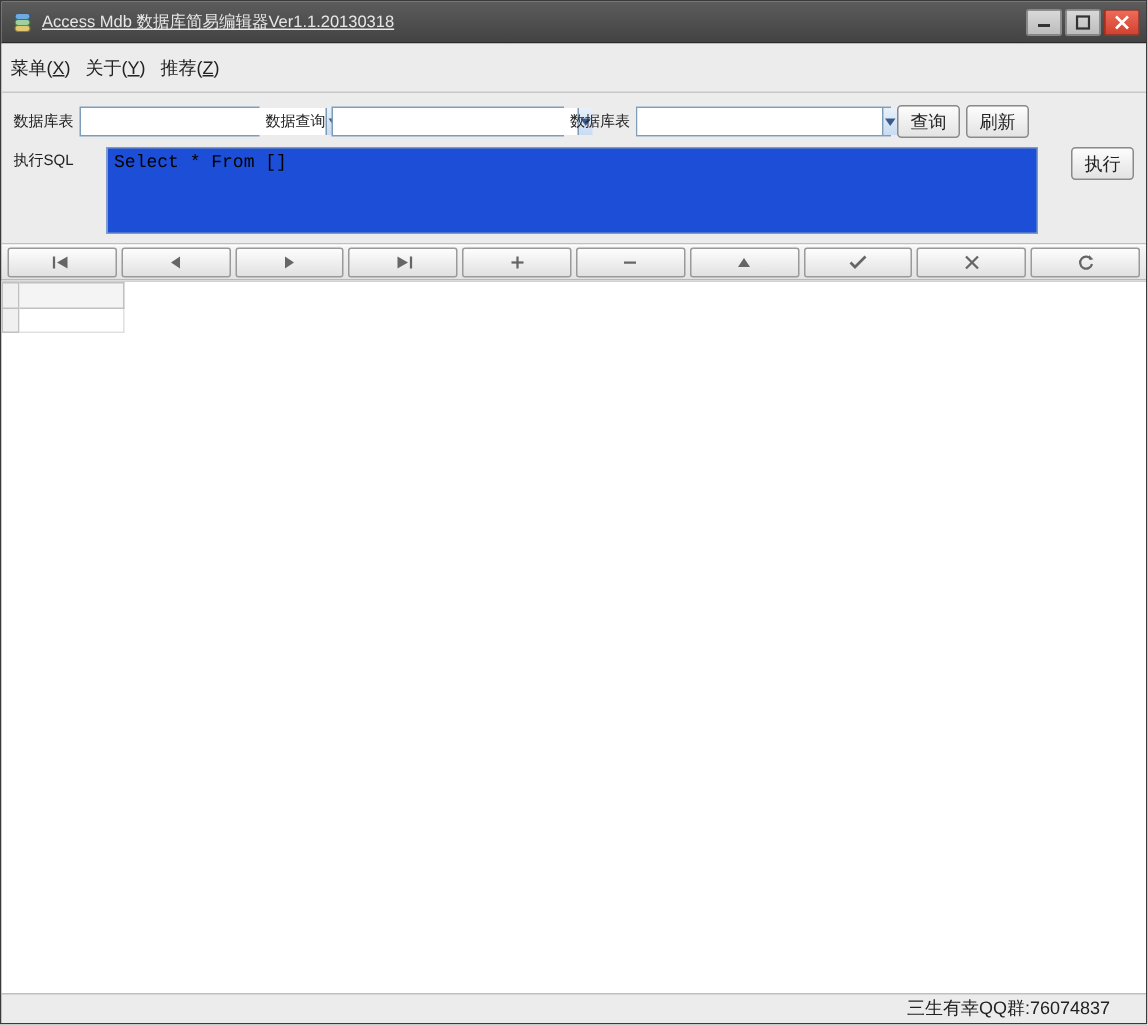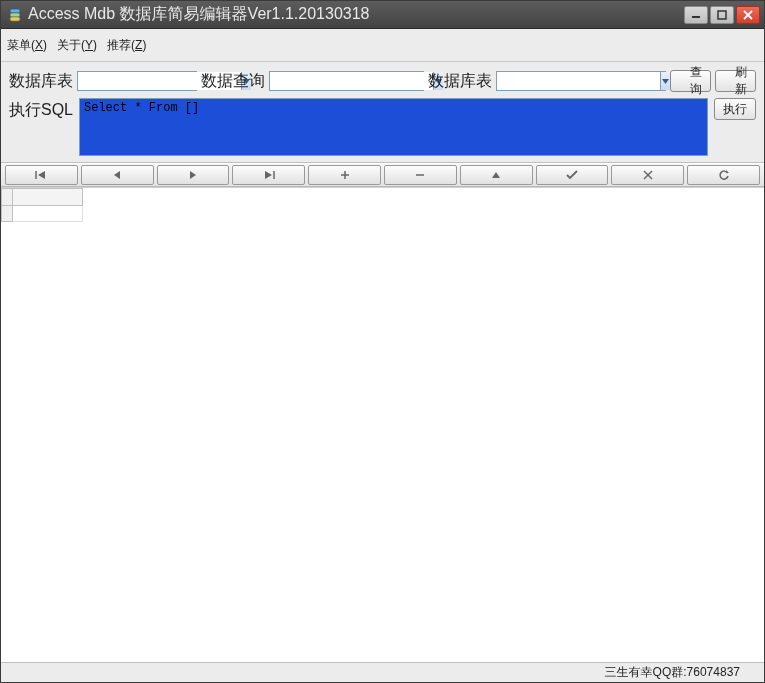--- a/index.html
+++ b/index.html
@@ -28,21 +28,21 @@
   color: #e8e8e8;
   border-bottom: 1px solid #2a2a2a;
 }
 .titlebar-icon {
   width: 16px; height: 16px;
   margin-right: 5px;
   display: inline-flex;
   align-items: center;
   justify-content: center;
 }
-.titlebar-title { flex: 1; font-size: 16px; }
+.titlebar-title { flex: 1; font-size: 11px; text-decoration: underline; }
 .window-controls { display: flex; gap: 2px; }
 .wc-btn {
   width: 24px; height: 18px;
   border: 1px solid #888;
   background: linear-gradient(to bottom,#d9d9d9,#bcbcbc);
   display: flex; align-items: center; justify-content: center;
   border-radius: 2px;
   cursor: pointer;
 }
 .wc-btn.close { background: linear-gradient(to bottom,#ef6b5a,#d1412f); border-color:#a63020;}
@@ -63,21 +63,21 @@
   background: #ececec;
   border-bottom: 1px solid #c0c0c0;
   padding: 8px 8px 6px 8px;
 }
 .query-row1 {
   display: flex;
   align-items: center;
   gap: 4px;
   margin-bottom: 6px;
 }
-.qp-label { font-size: 16px; color: #222; white-space: nowrap; }
+.qp-label { font-size: 10px; color: #222; white-space: nowrap; }
 .combo {
   height: 20px;
   background: #fff;
   border: 1px solid #7e9db9;
   display: flex;
   align-items: center;
 }
 .combo .combo-input { flex: 1; border: none; outline: none; font-size: 12px; padding: 0 4px; height: 100%; }
 .combo .combo-btn {
   width: 17px; height: 100%;
@@ -95,21 +95,21 @@
   font-size: 12px;
   cursor: pointer;
   display: inline-flex;
   align-items: center;
   color: #222;
   text-align: right;
 }
 .query-row2 {
   display: flex;
   align-items: flex-start;
-  gap: 6px;
+  gap: 22px;
 }
 .sql-area {
   flex: 1;
   height: 58px;
   border: 1px solid #7e9db9;
   background: #1d4ed8;
   font-family: "Courier New", monospace;
   font-size: 12px;
   padding: 2px 4px;
   resize: none;

